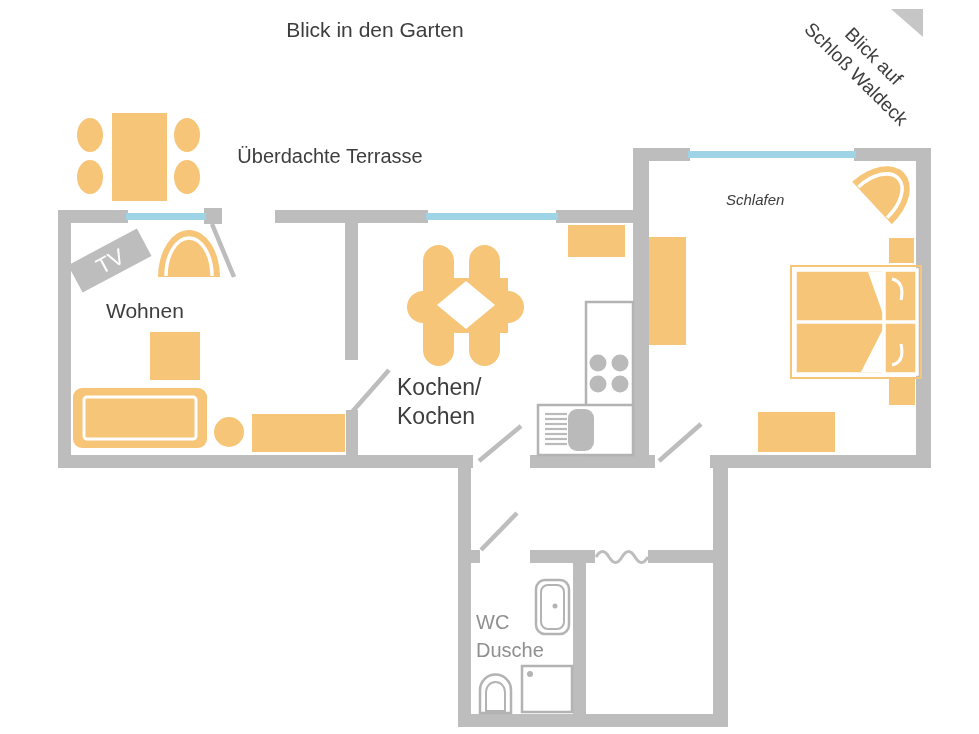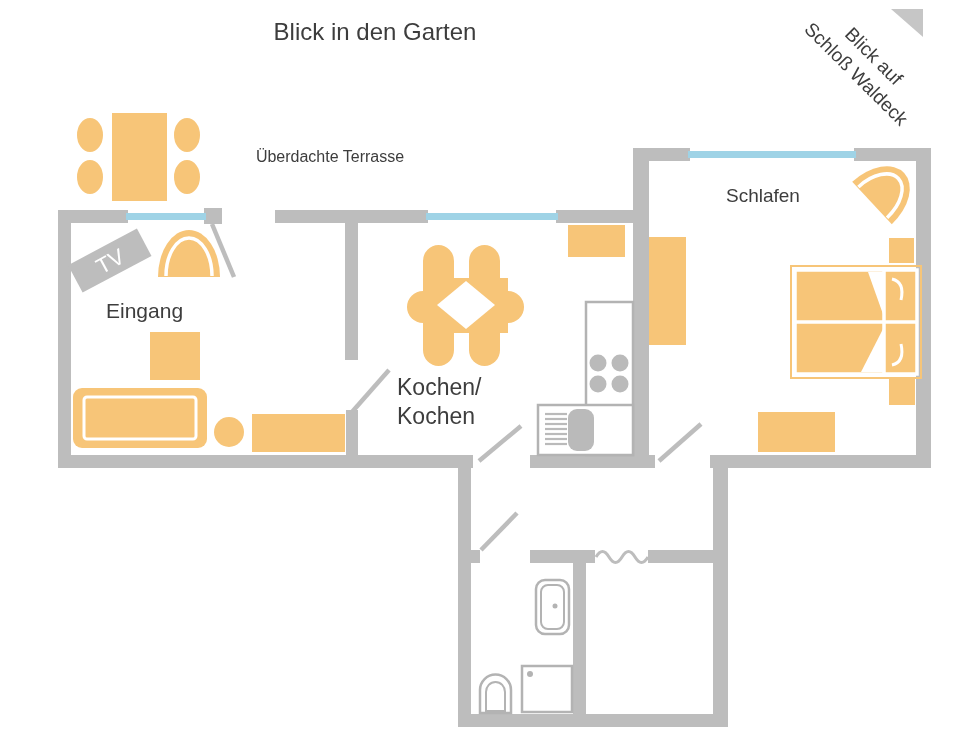--- a/index.html
+++ b/index.html
@@ -3,29 +3,29 @@
 <meta charset="utf-8">
 <style>
   html,body{margin:0;padding:0;background:#fff;}
   .canvas{
     position:relative;width:979px;height:734px;background:var(--bg,#fff);
     font-family:"Liberation Sans",sans-serif;overflow:hidden;
   }
   .plan-svg{position:absolute;left:0;top:0;}
   .lbl{position:absolute;color:var(--text,#3d3d3d);white-space:nowrap;}
   .lbl .line{display:block;}
-  .lbl-garden{left:260px;top:18px;width:230px;text-align:center;font-size:24px;}
-  .lbl-terrace{left:223px;top:143px;width:214px;text-align:center;font-size:16px;line-height:27px;}
+  .lbl-garden{left:260px;top:18px;width:230px;text-align:center;font-size:21px;}
+  .lbl-terrace{left:223px;top:143px;width:214px;text-align:center;font-size:20px;line-height:27px;}
   .lbl-castle{
     left:775px;top:40px;width:180px;text-align:center;font-size:19px;line-height:25px;
     transform:rotate(45deg);transform-origin:50% 50%;
   }
   .lbl-wohnen{left:106px;top:299px;font-size:21px;}
   .lbl-kochen{left:397px;top:373px;font-size:23px;line-height:29px;}
-  .lbl-schlafen{left:726px;top:185px;font-size:19px;}
+  .lbl-schlafen{left:726px;top:191px;font-size:15px;font-style:italic;}
   .lbl-wc{left:476px;top:608px;font-size:20px;line-height:28px;color:var(--bath_text,#8f8f8f);}
   .wall{fill:var(--wall,#bdbdbd);}
   .win{fill:var(--window,#9fd3e6);}
   .furn{fill:var(--furniture,#f7c578);}
   .door{stroke:var(--wall,#bdbdbd);stroke-width:4.5;stroke-linecap:butt;fill:none;}
   .fixline{stroke:var(--fixture,#b3b3b3);fill:#fff;}
   .whiteline{stroke:#fff;fill:none;}
 </style>
 </head>
 <body>
@@ -204,23 +204,27 @@
 
   <div class="lbl lbl-terrace">
     <span class="line">Überdachte Terrasse</span>
   </div>
 
   <div class="lbl lbl-castle">
     <span class="line">Blick auf</span>
     <span class="line">Schloß Waldeck</span>
   </div>
 
-  <div class="lbl lbl-wohnen">Eingang</div>
+  <div class="lbl lbl-wohnen">Wohnen</div>
 
   <div class="lbl lbl-kochen">
     <span class="line">Kochen/</span>
     <span class="line">Kochen</span>
   </div>
 
   <div class="lbl lbl-schlafen">Schlafen</div>
 
+  <div class="lbl lbl-wc">
+    <span class="line">WC</span>
+    <span class="line">Dusche</span>
+  </div>
 
 </div>
 
 </body></html>

